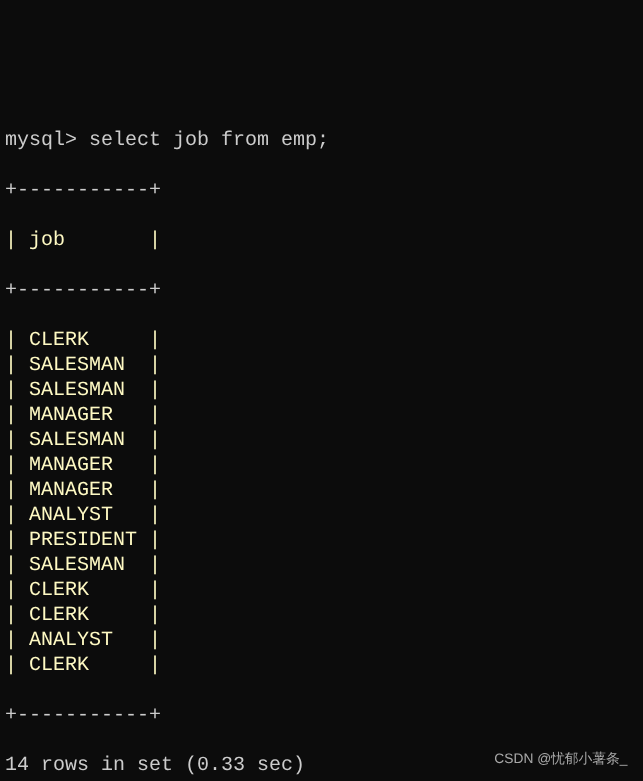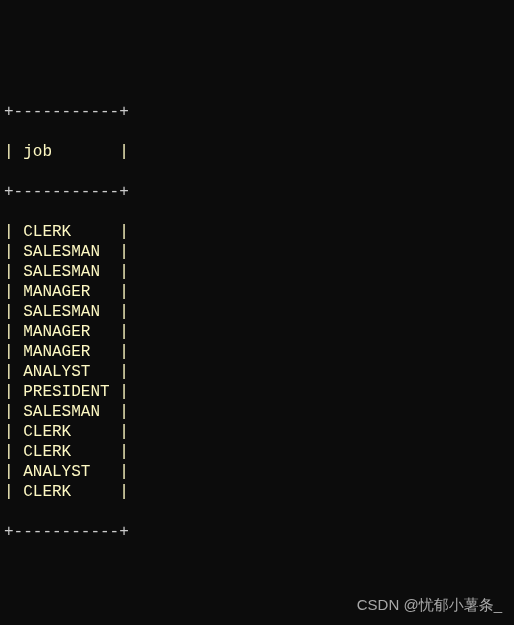--- a/index.html
+++ b/index.html
@@ -31,35 +31,37 @@
     }
     .status {
       color: #cccccc;
     }
     .watermark {
       position: absolute;
       bottom: 10px;
       right: 12px;
       color: rgba(220, 220, 220, 0.75);
       font-family: "Microsoft YaHei", "SimSun", sans-serif;
-      font-size: 15px;
+      font-size: 11px;
       pointer-events: none;
     }
   </style>
 </head>
 <body>
 
 
 
 <div>
+<div><span class="prompt">mysql&gt;</span><span> select job from emp;</span></div>
 <div class="divider">+-----------+</div>
 <div class="header-row"><span>| </span><span>job</span><span>       |</span></div>
 <div class="divider">+-----------+</div>
 <div id="q1-rows"><div class="data-row">| CLERK     |</div><div class="data-row">| SALESMAN  |</div><div class="data-row">| SALESMAN  |</div><div class="data-row">| MANAGER   |</div><div class="data-row">| SALESMAN  |</div><div class="data-row">| MANAGER   |</div><div class="data-row">| MANAGER   |</div><div class="data-row">| ANALYST   |</div><div class="data-row">| PRESIDENT |</div><div class="data-row">| SALESMAN  |</div><div class="data-row">| CLERK     |</div><div class="data-row">| CLERK     |</div><div class="data-row">| ANALYST   |</div><div class="data-row">| CLERK     |</div></div>
 <div class="divider">+-----------+</div>
+<div class="status">14 rows in set (0.33 sec)</div>
 
 
 
 
 
 
 
 </div>
 
 <div class="watermark">CSDN @忧郁小薯条_</div>

